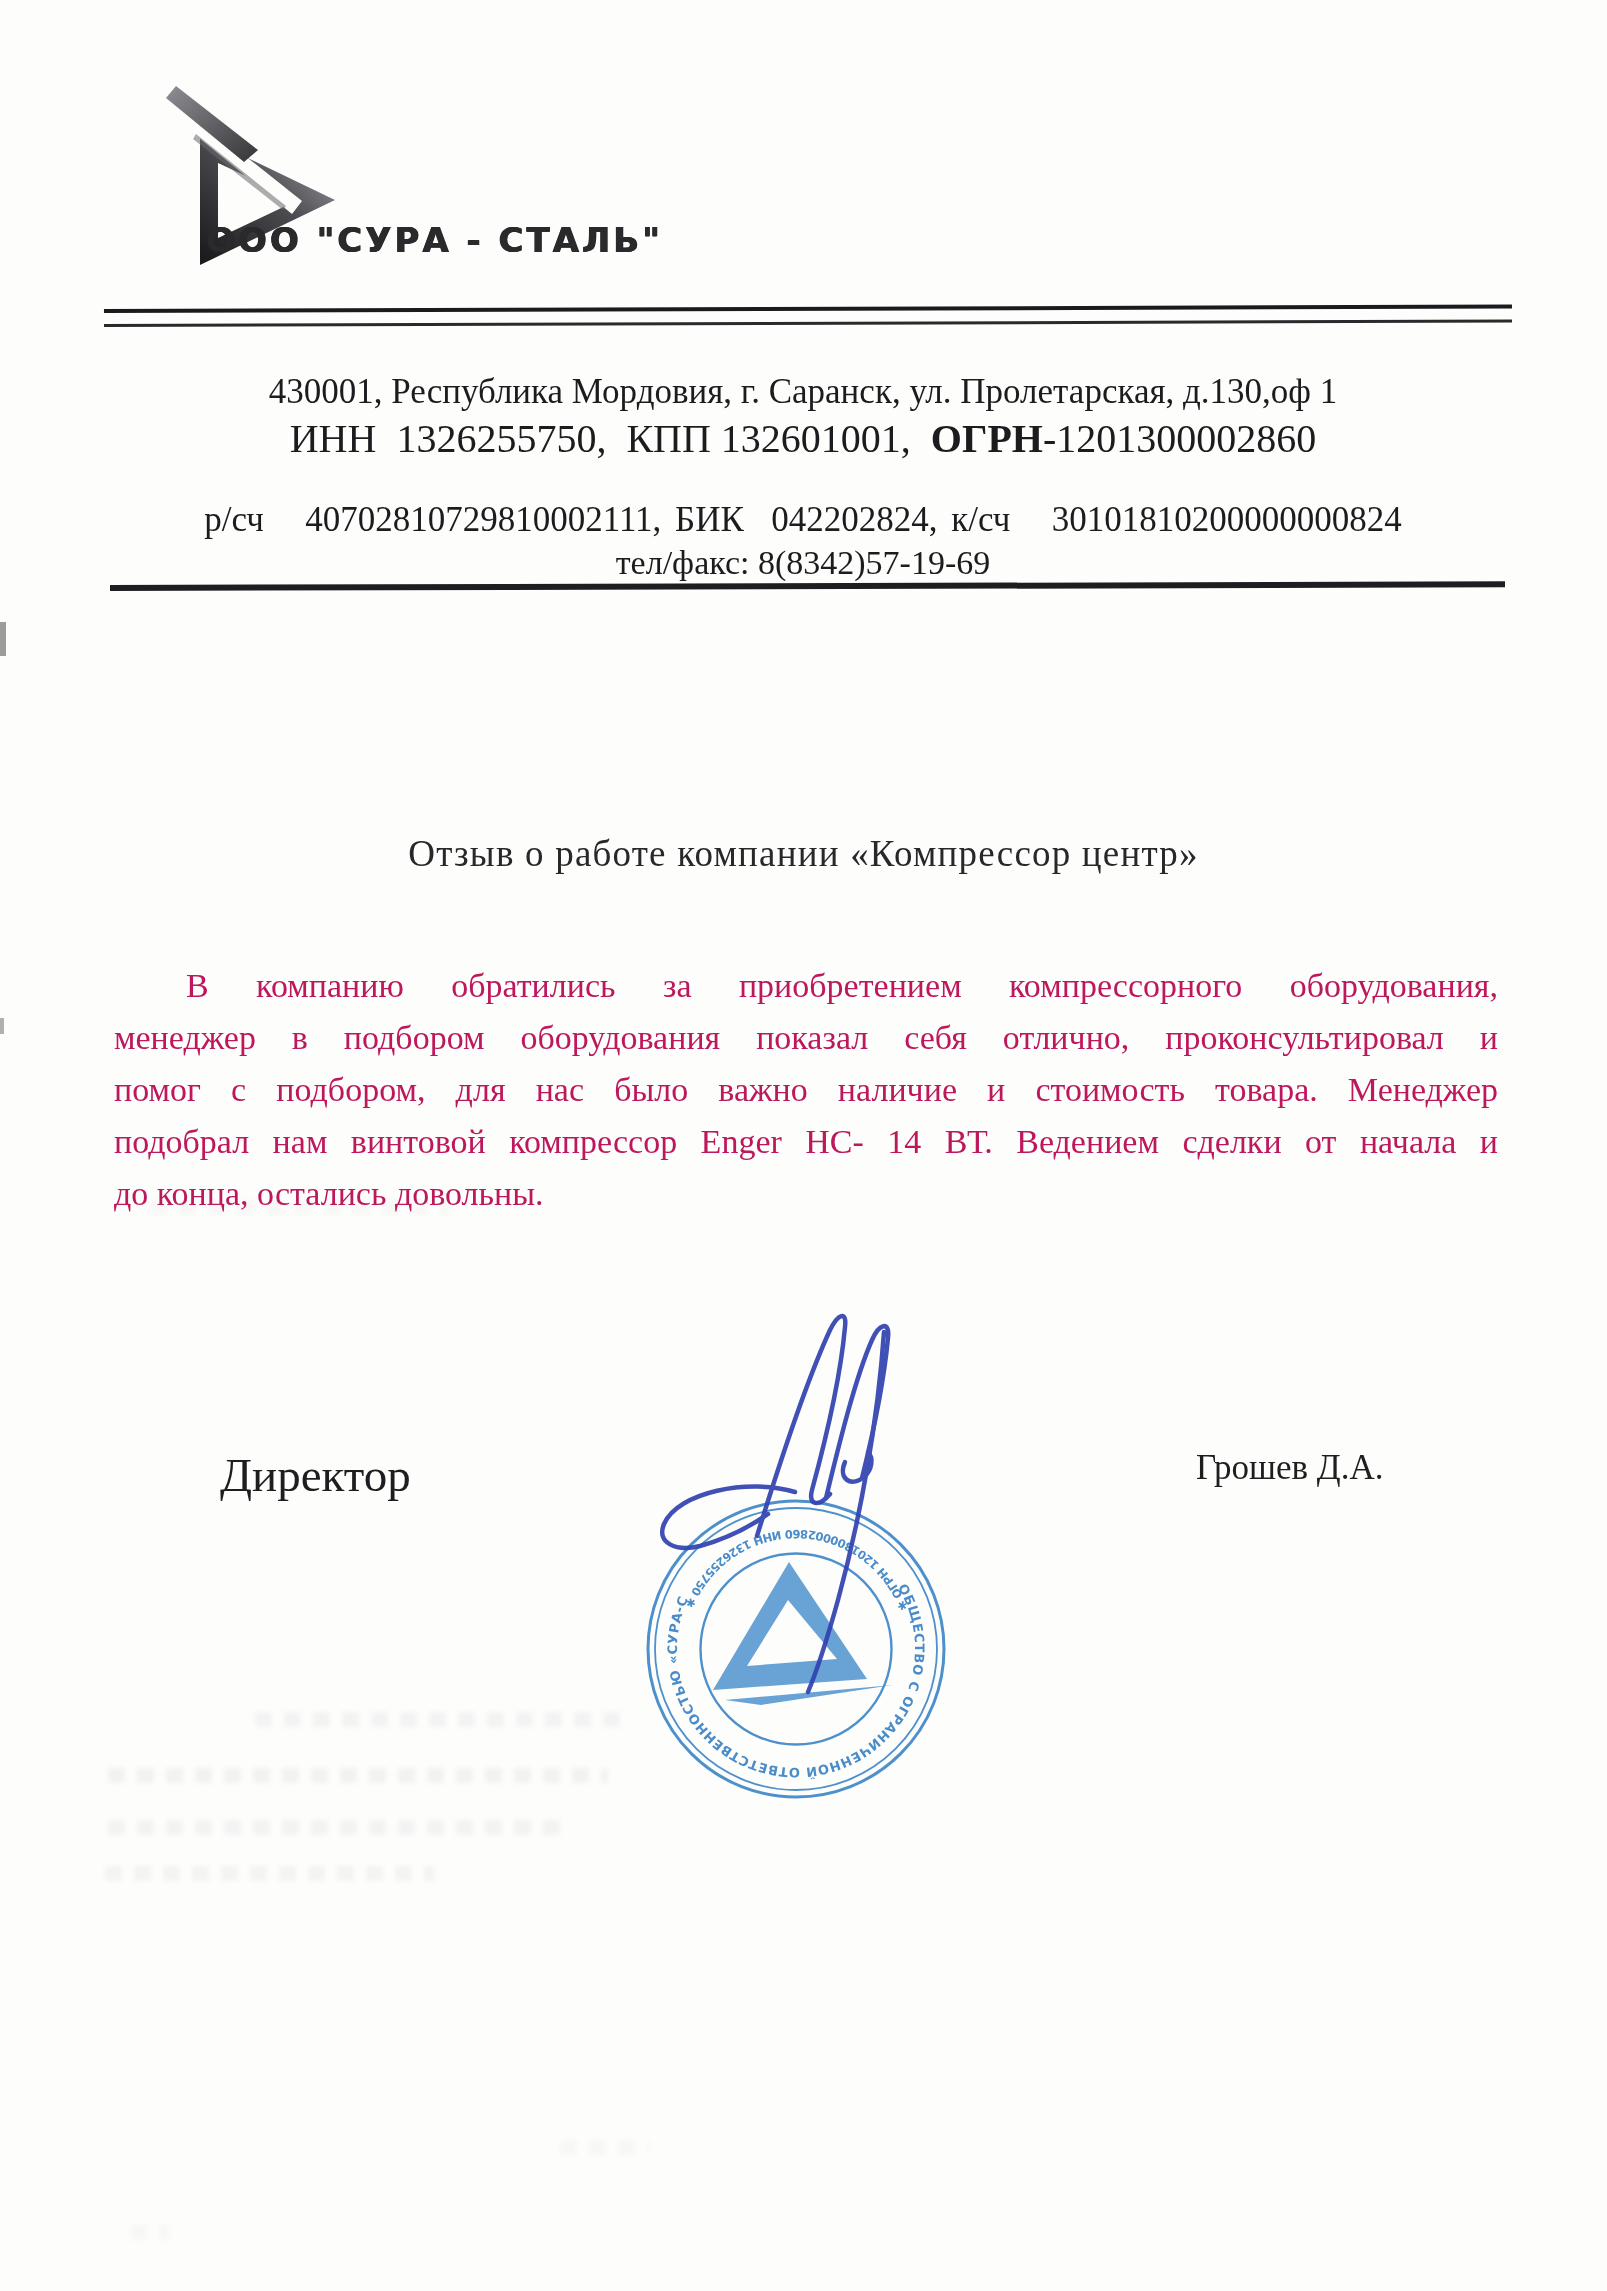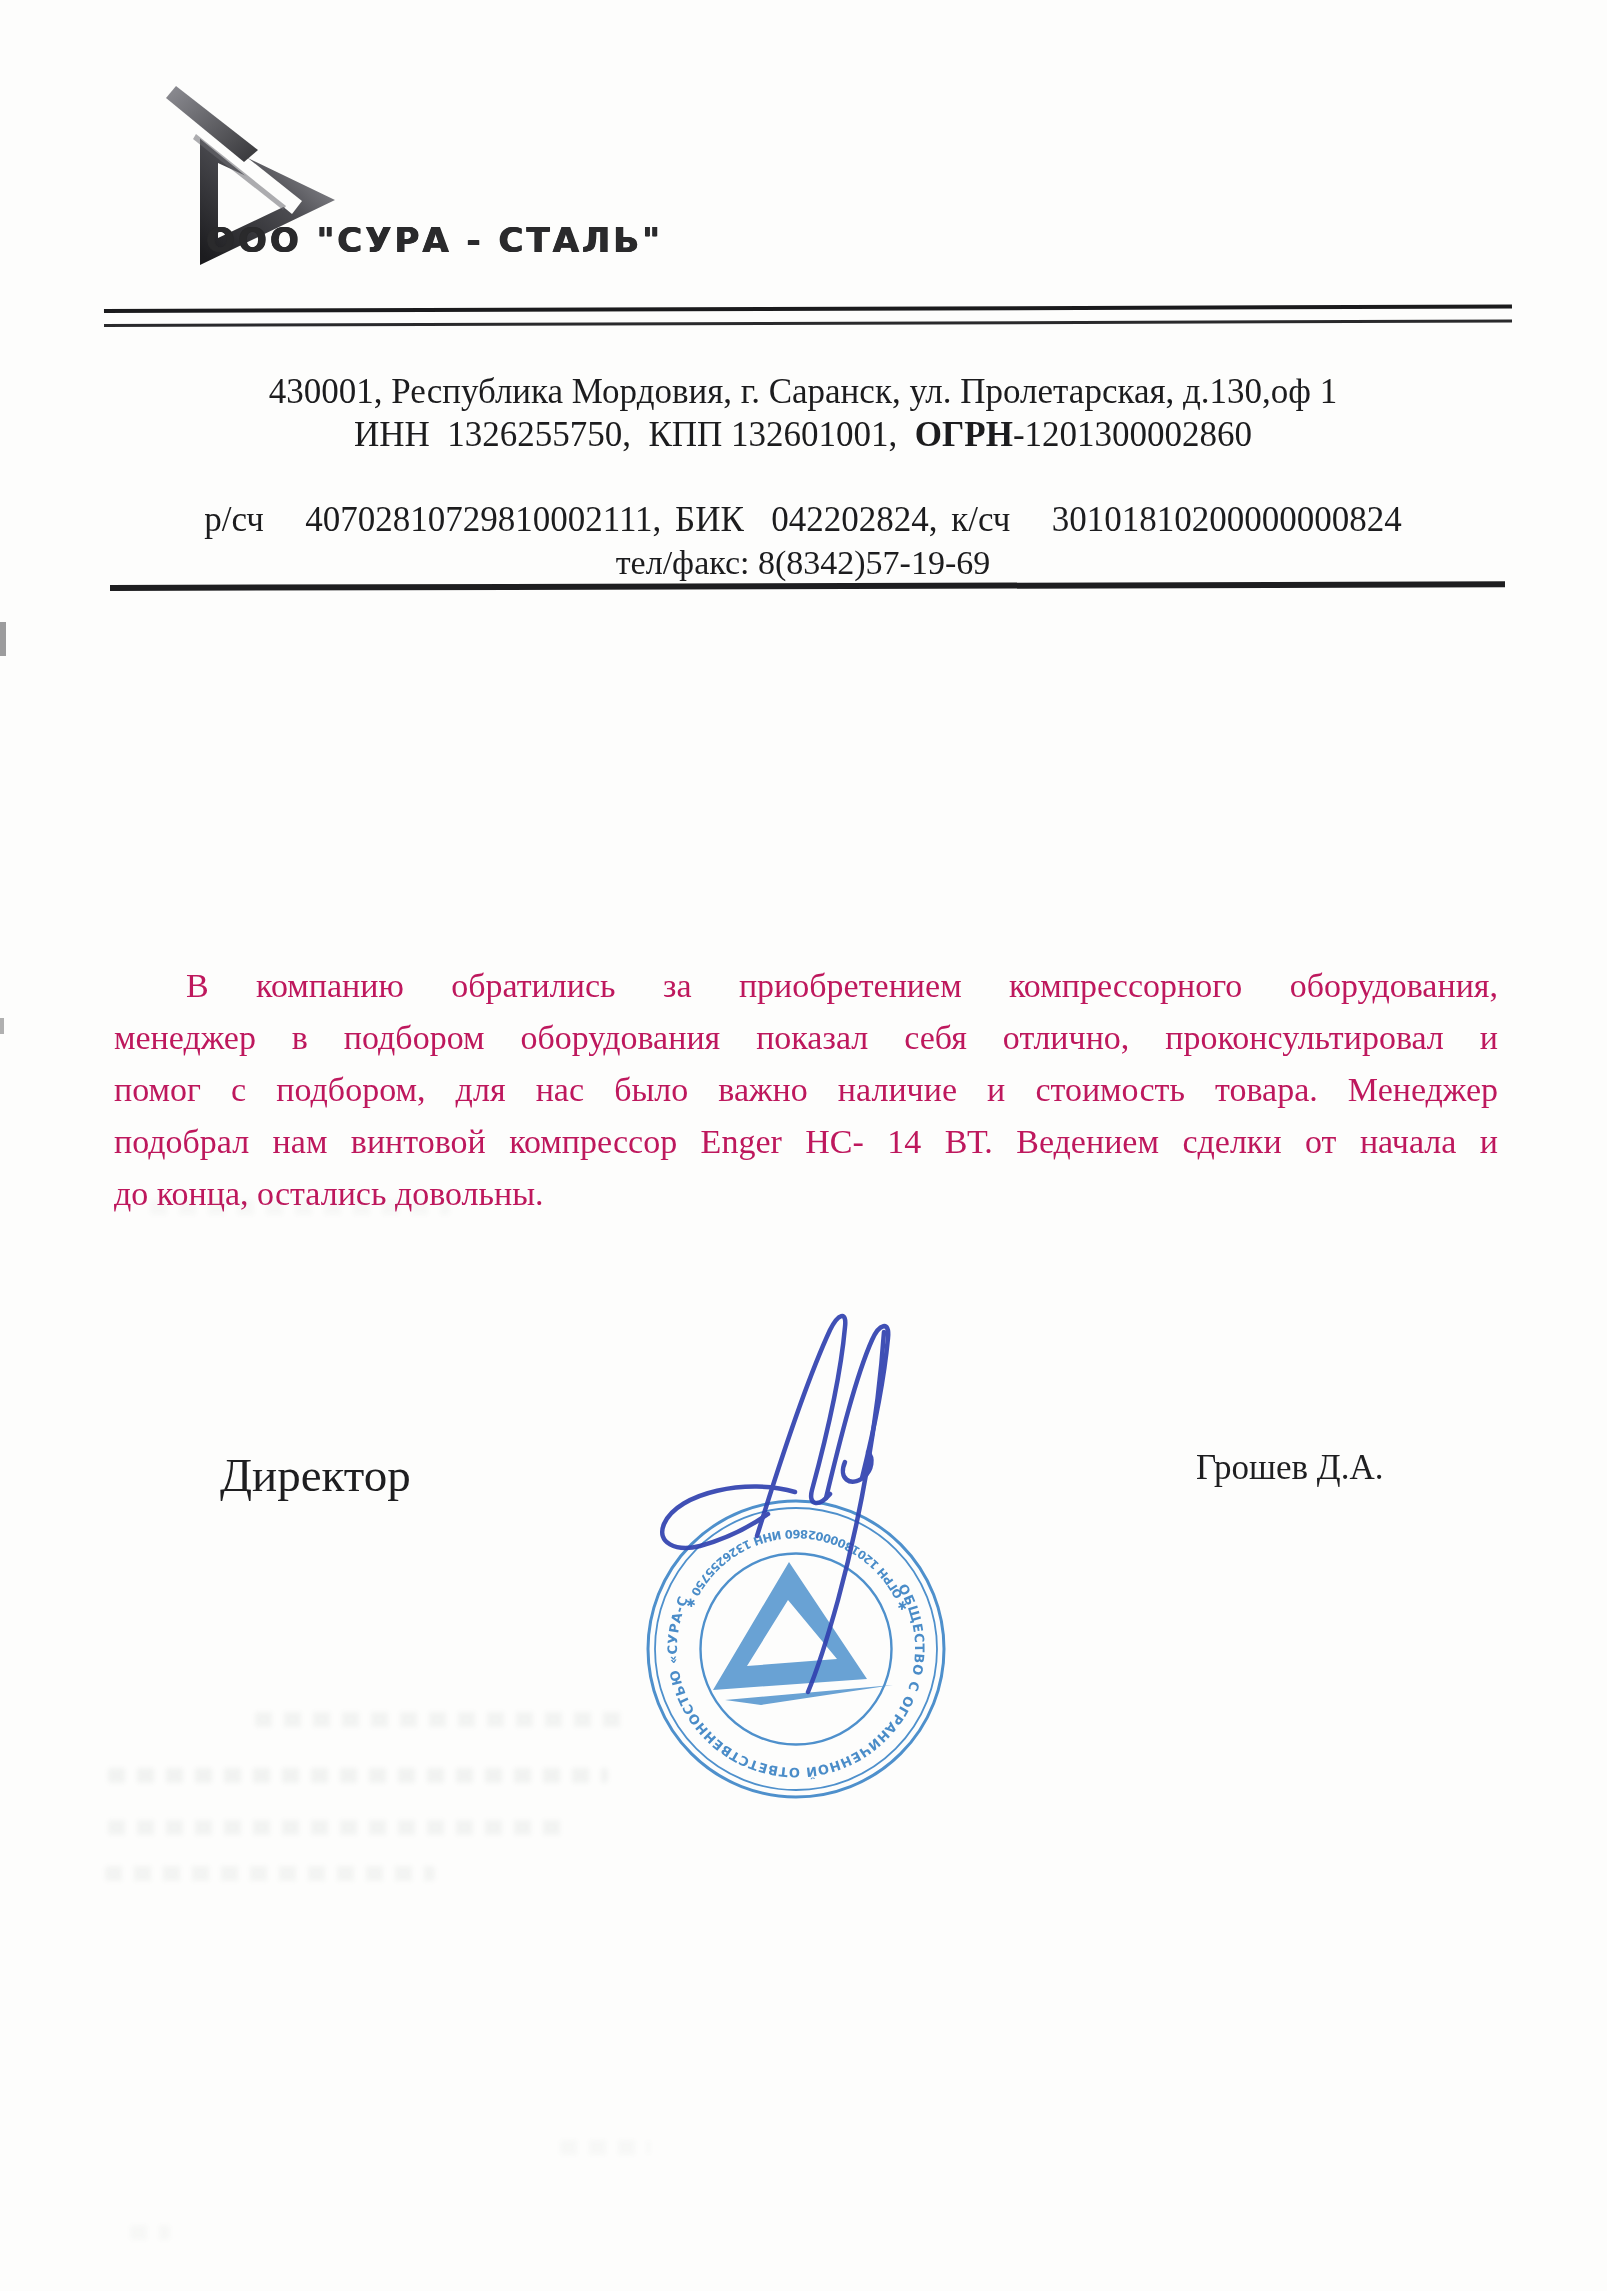--- a/index.html
+++ b/index.html
@@ -23,21 +23,21 @@
     border-top:4px solid #1b1b1d;border-bottom:3px solid #2a2a2c;
     transform:rotate(-0.18deg);transform-origin:left center;
   }
   .rule-single{
     position:absolute;left:110px;top:585px;width:1395px;height:6px;
     background:#1e1e20;transform:rotate(-0.15deg);transform-origin:left center;
   }
   
   .addr{position:absolute;left:88px;width:1430px;text-align:center;white-space:pre;color:#1c1c1e;}
   .addr1{top:372px;font-size:35px;}
-  .addr2{top:415px;font-size:35px;}
+  .addr2{top:415px;font-size:40px;}
   .addr2 .ogrn-b{font-weight:bold;}
   .addr3{top:459px;font-size:32px;font-weight:bold;letter-spacing:.5px;}
   .addr4{top:500px;font-size:35px;word-spacing:5px;}
   .addr5{top:544px;font-size:34px;}
   
   .doc-title{
     position:absolute;left:0;top:832px;width:1607px;text-align:center;
     font-size:37px;letter-spacing:1.2px;color:#28282a;
   }
   .body-block{position:absolute;left:114px;top:960px;width:1384px;font-size:34px;color:#be185d;}
@@ -81,20 +81,21 @@
 
   <div class="rule-double"></div>
 
   <div class="addr addr1">430001, Республика Мордовия, г. Саранск, ул. Пролетарская, д.130,оф 1</div>
   <div class="addr addr2"><span>ИНН  1326255750,  КПП 132601001,  </span><span class="ogrn-b">ОГРН</span><span>-1201300002860</span></div>
   <div class="addr addr4">р/сч   40702810729810002111, БИК  042202824, к/сч   30101810200000000824</div>
   <div class="addr addr5">тел/факс: 8(8342)57-19-69</div>
 
   <div class="rule-single"></div>
 
+  <div class="doc-title">Отзыв о работе компании «Компрессор центр»</div>
 
   <div class="body-block">
     <div class="body-line first">В компанию обратились за приобретением компрессорного оборудования,</div>
     <div class="body-line">менеджер в подбором оборудования показал себя отлично, проконсультировал и</div>
     <div class="body-line">помог с подбором, для нас было важно наличие и стоимость товара. Менеджер</div>
     <div class="body-line">подобрал нам винтовой компрессор Enger НС- 14 ВТ. Ведением сделки от начала и</div>
     <div class="body-line last">до конца, остались довольны.</div>
   </div>
 
   <div class="sig-role">Директор</div>

